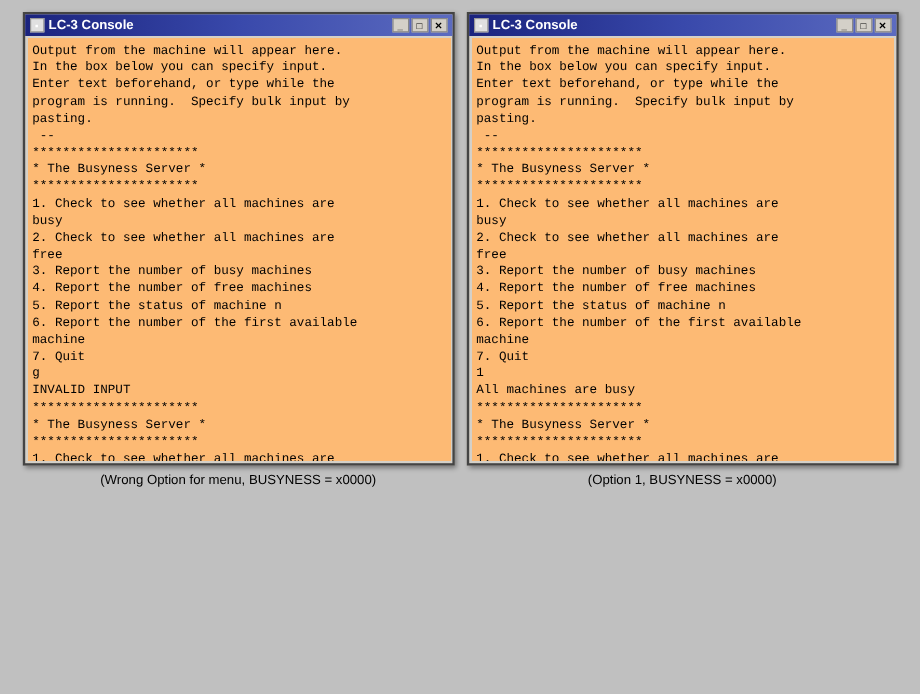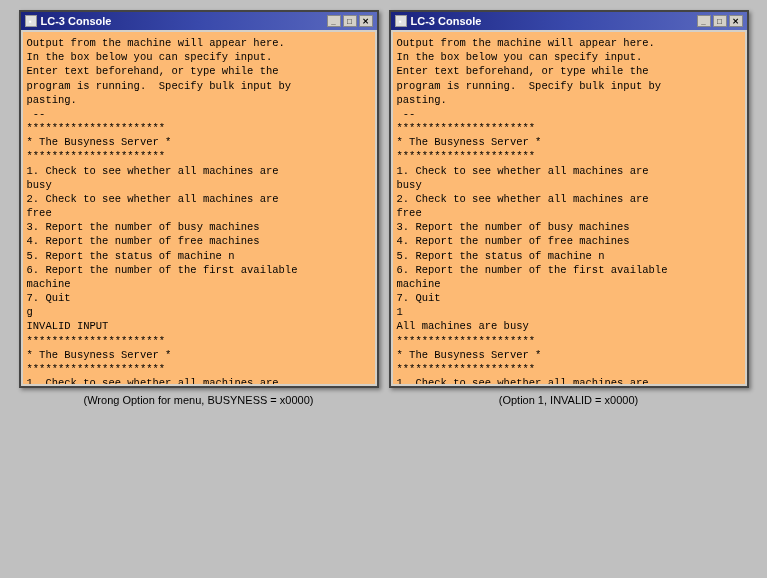--- a/index.html
+++ b/index.html
@@ -194,14 +194,14 @@
 5. Report the status of machine n
 6. Report the number of the first available
 machine
 7. Quit
 7
 Goodbye!</div>
     </div>
   </div>
 <div class="caption-row">
 <div class="caption">(Wrong Option for menu,  BUSYNESS = x0000)</div>
-    <div class="caption">(Option 1, INVALID = x0000)</div>
+    <div class="caption">(Option 1, BUSYNESS = x0000)</div>
   </div>
 
 </body></html>

